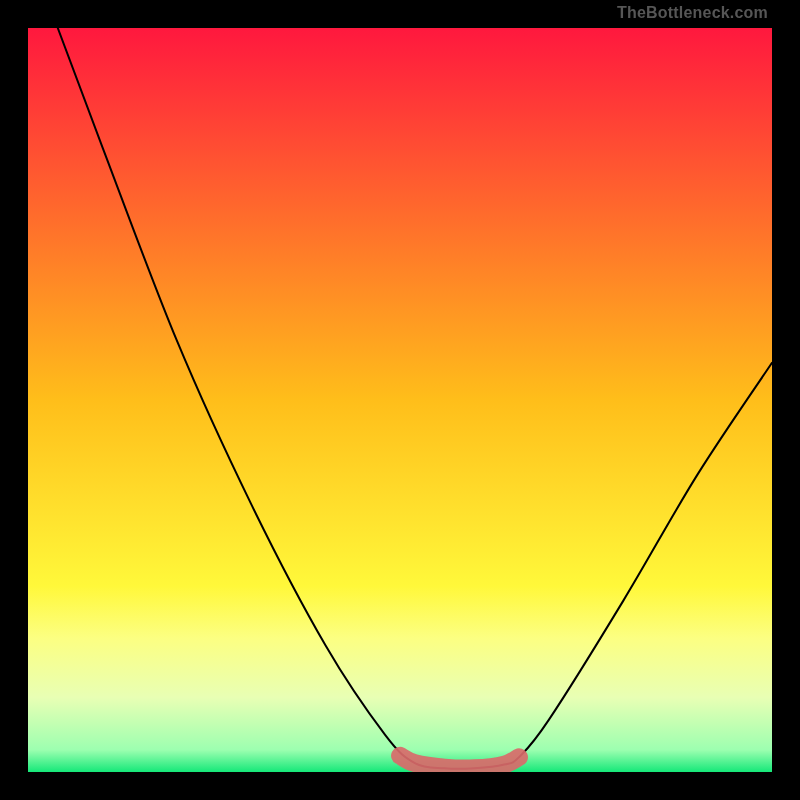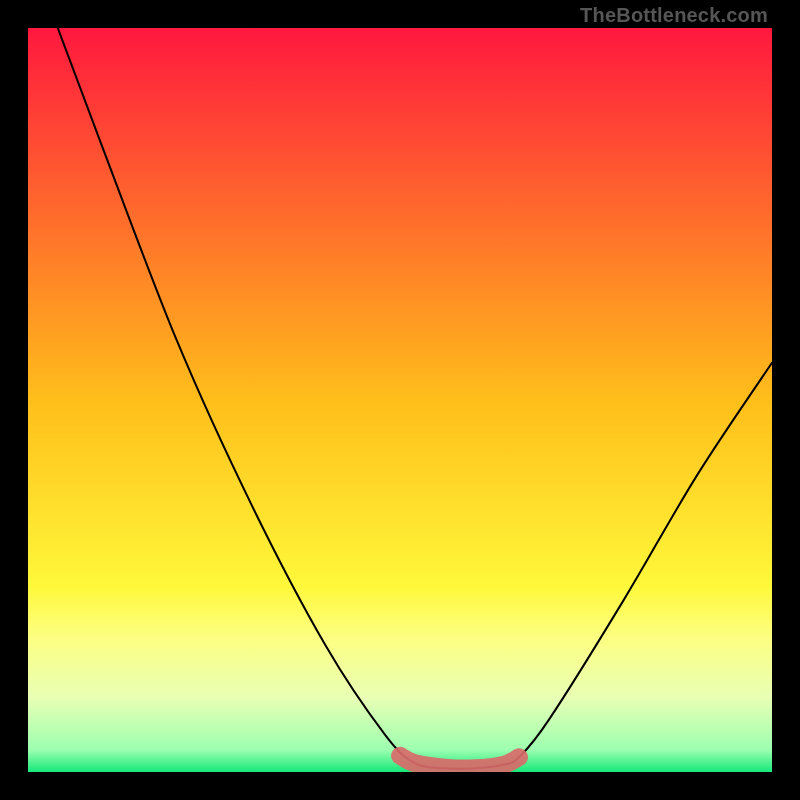--- a/index.html
+++ b/index.html
@@ -16,21 +16,21 @@
     top: 28px;
     width: 744px;
     height: 744px;
     background: #000;
   }
   .watermark {
     position: absolute;
     top: 4px;
     right: 32px;
     font-family: Arial, Helvetica, sans-serif;
-    font-size: 20px;
+    font-size: 16px;
     font-weight: bold;
     color: #565656;
     letter-spacing: 0.2px;
   }
   svg {
     display: block;
   }
 </style>
 </head>
 <body>

